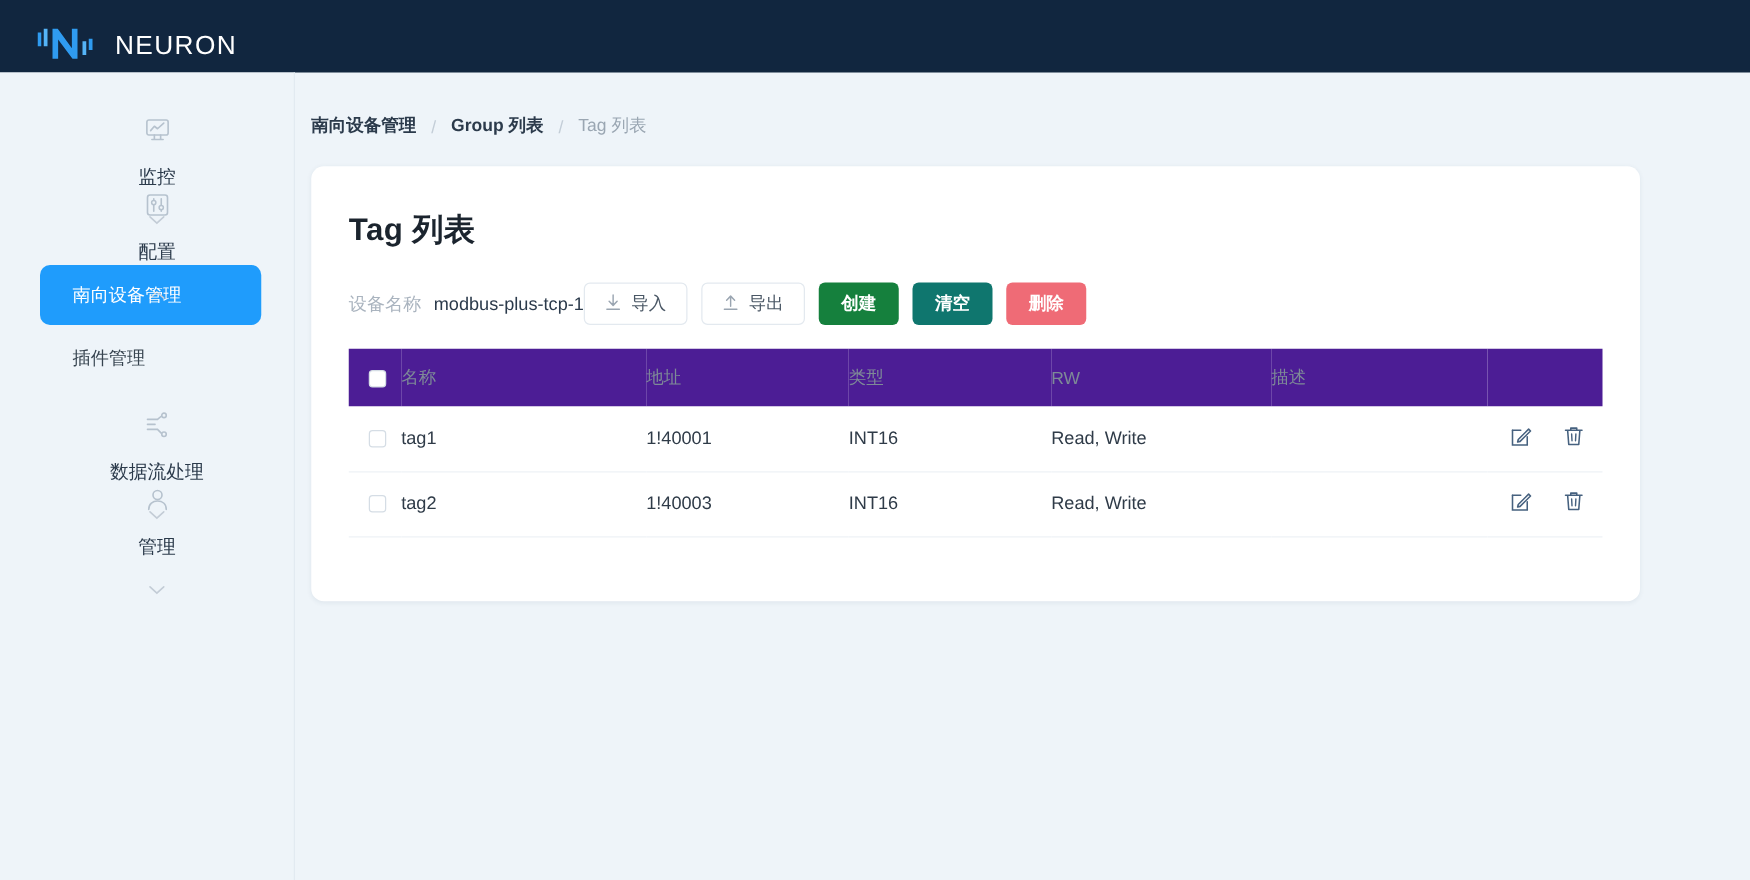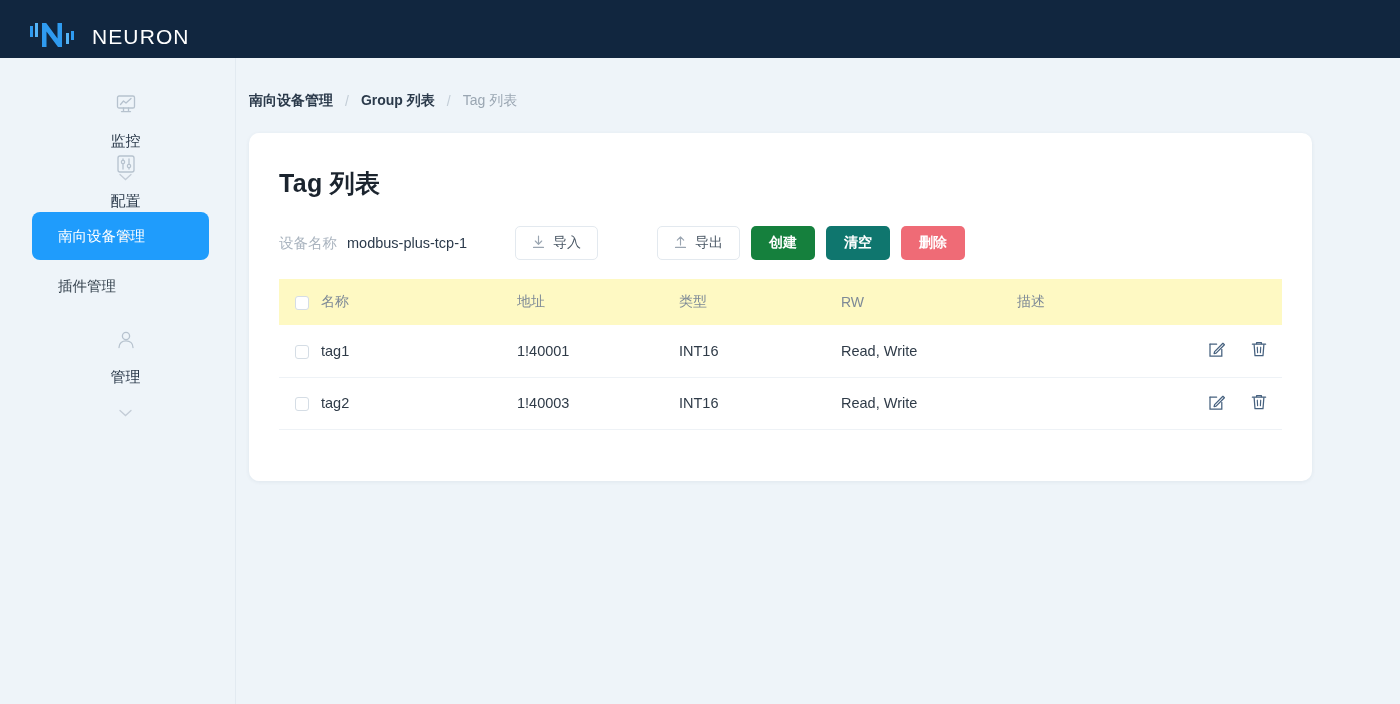--- a/index.html
+++ b/index.html
@@ -148,30 +148,29 @@
     cursor: pointer;
     border: none;
     padding: 0 18px;
     font-family: inherit;
   }
   .btn.ghost {
     background: #ffffff;
     border: 1px solid #e3e9ef;
     color: #4a5765;
     padding: 0 16px;
-    margin-left: 48px;
   }
   .btn.primary { background: #15803d; color: #fff; font-weight: 700; }
   .btn.warn    { background: #0f766e; color: #fff; font-weight: 700; }
   .btn.danger  { background: #ef6b76; color: #fff; font-weight: 600; }
 
   
   table { width: 100%; border-collapse: collapse; }
   thead th {
-    background: #fef9c3;
+    background: #4c1d95;
     height: 46px;
     font-size: 14px;
     font-weight: 400;
     color: #7e8a97;
     text-align: left;
     padding: 0;
     vertical-align: middle;
   }
   tbody td {
     height: 52px;
@@ -258,20 +257,37 @@
       </span>
     </div>
 
     <div class="nav-sub active">
       <span>南向设备管理</span>
     </div>
     <div class="nav-sub">
       <span>插件管理</span>
     </div>
 
+    <div class="nav-group" style="margin-top:18px">
+      <span class="ico">
+        <svg width="22" height="22" viewBox="0 0 22 22">
+          <path d="M3 6.5 L11 6.5 L14 4" stroke="#b6c2ce" stroke-width="1.3" fill="none" stroke-linecap="round"></path>
+          <path d="M3 10.5 L9 10.5" stroke="#b6c2ce" stroke-width="1.3" stroke-linecap="round"></path>
+          <path d="M3 14.5 L11 14.5 L14 17.5" stroke="#b6c2ce" stroke-width="1.3" fill="none" stroke-linecap="round"></path>
+          <circle cx="16.2" cy="3.3" r="1.8" fill="none" stroke="#b6c2ce" stroke-width="1.3"></circle>
+          <circle cx="16.2" cy="18.4" r="1.8" fill="none" stroke="#b6c2ce" stroke-width="1.3"></circle>
+        </svg>
+      </span>
+      <span class="label">数据流处理</span>
+      <span class="chev">
+        <svg width="13" height="8" viewBox="0 0 13 8">
+            <path d="M1 1.5 L6.5 6.5 L12 1.5" stroke="#c3ccd6" stroke-width="1.3" fill="none" stroke-linecap="round"></path>
+          </svg>
+      </span>
+    </div>
 
     <div class="nav-group" style="margin-top:18px">
       <span class="ico">
         <svg width="22" height="22" viewBox="0 0 22 22">
           <circle cx="11" cy="7" r="3.6" fill="none" stroke="#b6c2ce" stroke-width="1.3"></circle>
           <path d="M4 18.5 C4 13.9 7.3 11.8 11 11.8 C14.7 11.8 18 13.9 18 18.5" fill="none" stroke="#b6c2ce" stroke-width="1.3" stroke-linecap="round"></path>
         </svg>
       </span>
       <span class="label">管理</span>
       <span class="chev">

